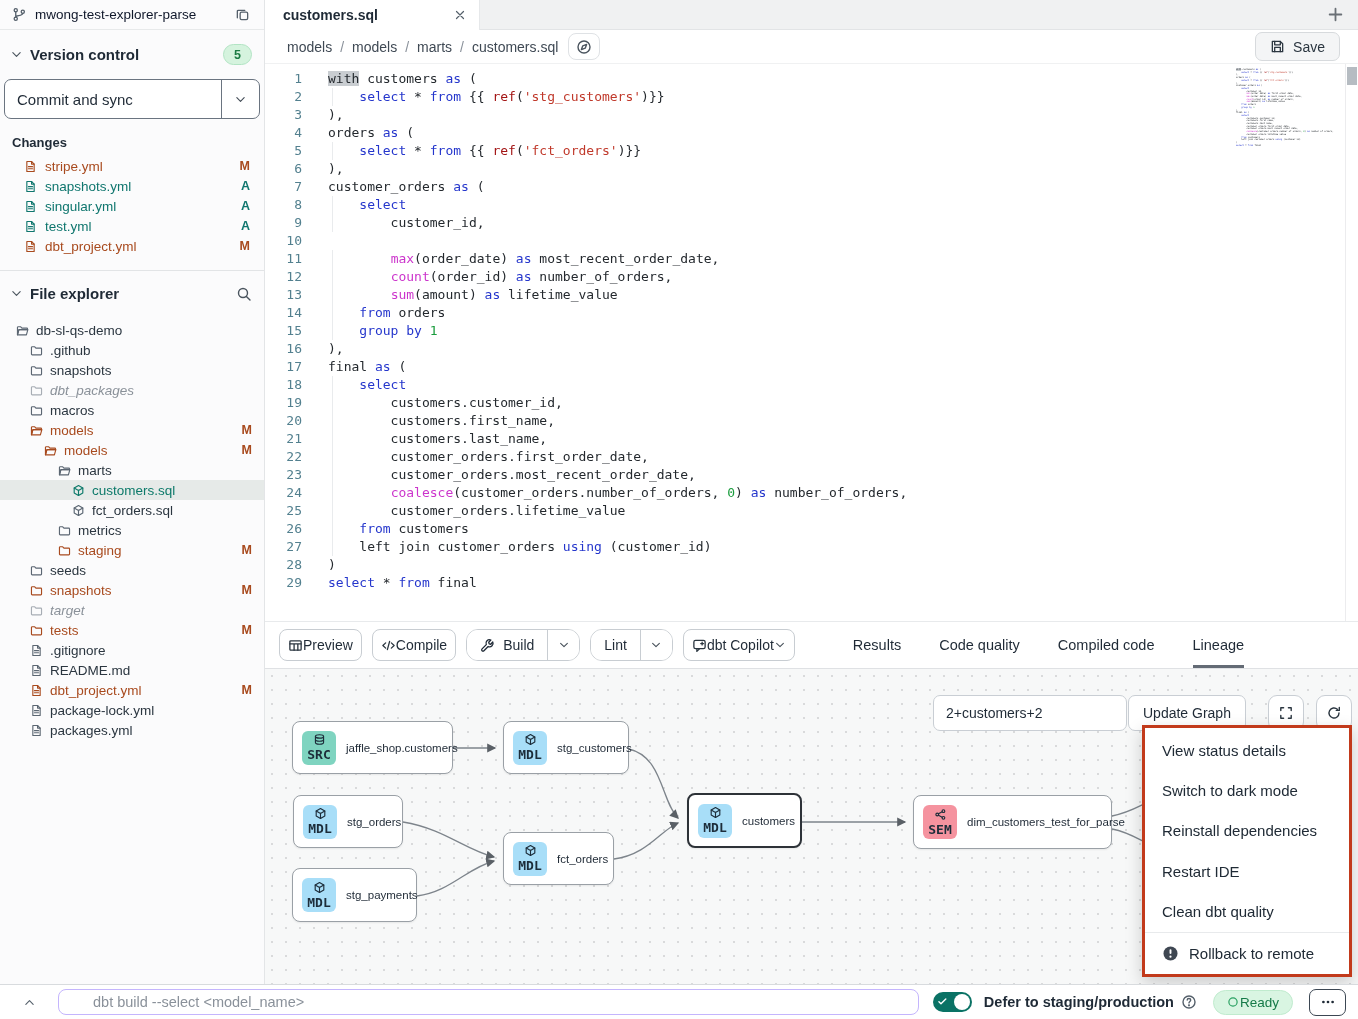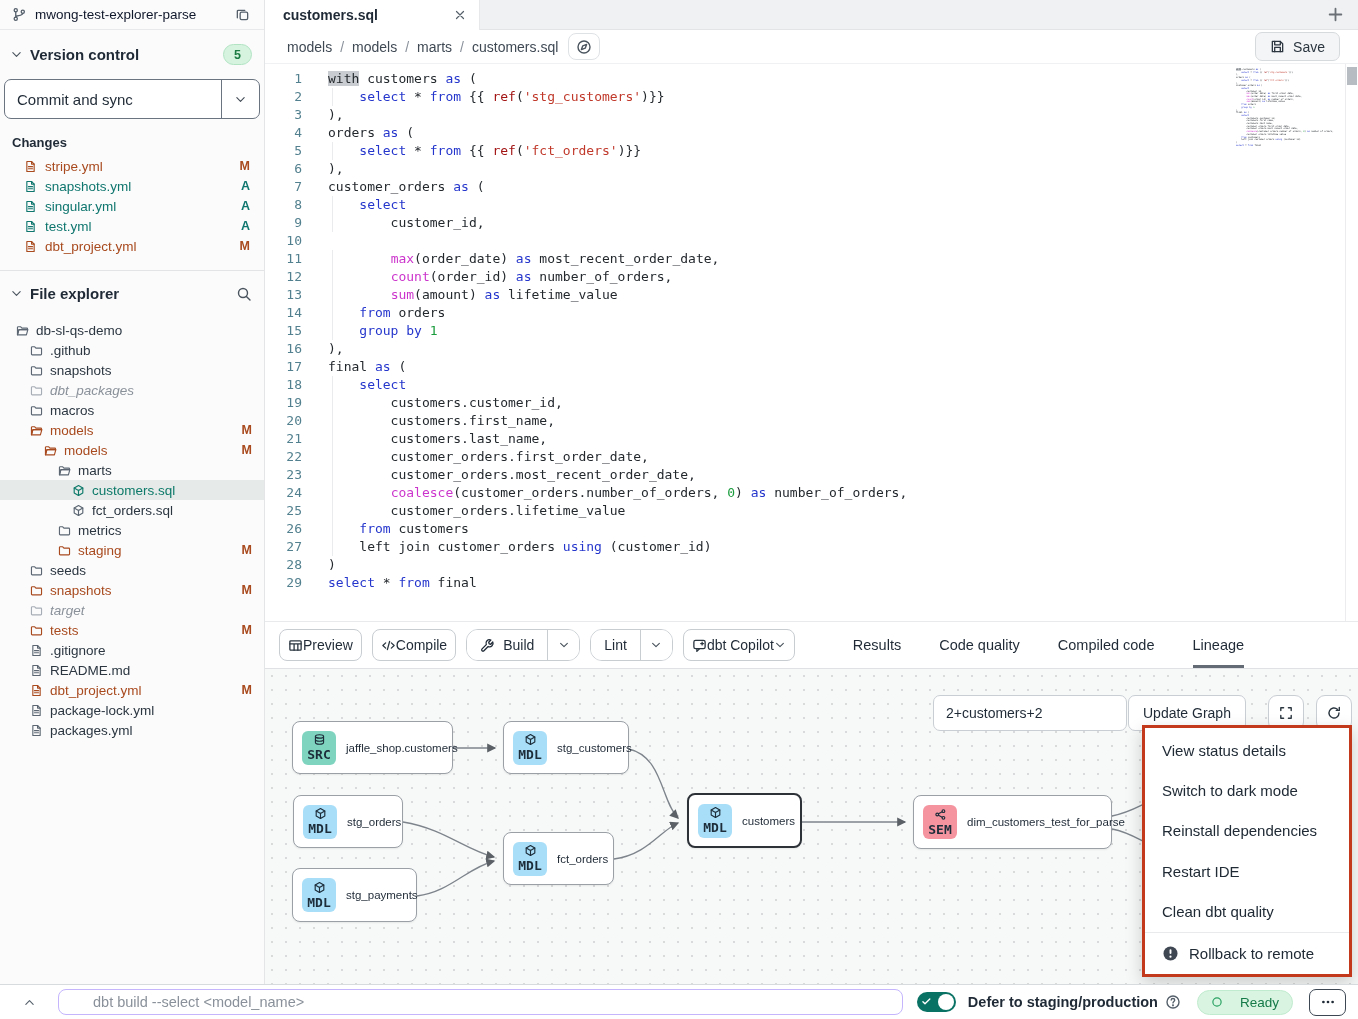--- a/index.html
+++ b/index.html
@@ -118,21 +118,21 @@
   
   .statusbar { height:35px; flex:none; background:#fff; border-top:1px solid #d8dbde; display:flex; align-items:center; padding:0 12px 0 16px; }
   .collapse-btn { width:26px; display:flex; align-items:center; justify-content:center; color:#55606b; cursor:pointer; }
   .collapse-btn .icon { width:13px; height:13px; }
   .cmd-input { flex:1; height:26px; margin:0 14px 0 16px; border:1px solid #c4b5fd; border-radius:8px; display:flex; align-items:center; padding-left:34px; font-size:14.5px; color:#8a919a; background:#fff; }
   .toggle { width:39px; height:20px; border-radius:11px; background:#0a7265; position:relative; flex:none; cursor:pointer; margin-right:12px; }
   .toggle .knob { position:absolute; top:2px; right:2px; width:16px; height:16px; background:#fff; border-radius:50%; }
   .toggle .icon { position:absolute; left:4px; top:4px; width:11px; height:11px; color:#fff; }
   .defer-label { font-size:14.5px; font-weight:bold; color:#1f2a36; margin-right:7px; white-space:nowrap; }
   .help-icon { width:16px; height:16px; color:#55606b; margin-right:16px; cursor:pointer; }
-  .ready-pill { height:25px; background:#d9f5e2; border:1px solid #c0ebce; border-radius:13px; display:flex; align-items:center; gap:17px; padding:0 13px; font-size:13.5px; color:#157a48; margin-right:16px; }
+  .ready-pill { height:25px; background:#d9f5e2; border:1px solid #c0ebce; border-radius:13px; display:flex; align-items:center; gap:1px; padding:0 13px; font-size:13.5px; color:#157a48; margin-right:16px; }
   .ready-pill .icon { width:12px; height:12px; color:#2aa162; }
   .more-btn { width:37px; height:27px; border:1px solid #3c4753; border-radius:7px; background:#fff; display:flex; align-items:center; justify-content:center; color:#1f2a36; cursor:pointer; }
   .more-btn .icon { width:16px; height:16px; }
 </style>
 </head>
 <body>
 
 <div class="app">
   <div class="top">
 

